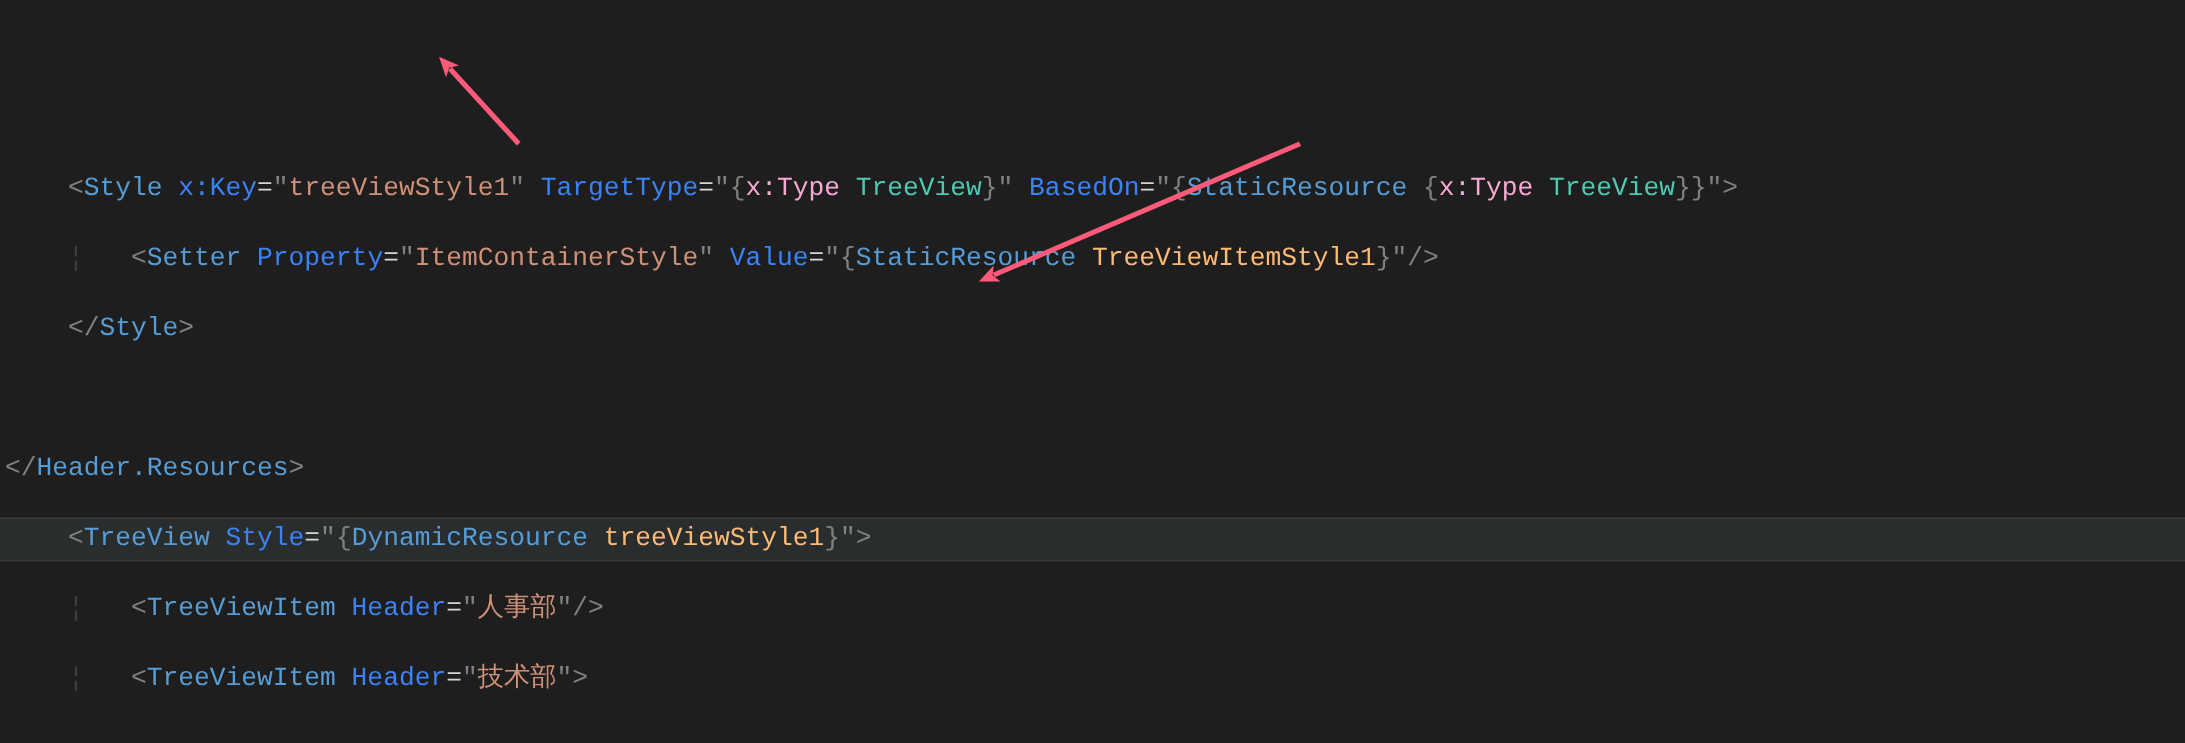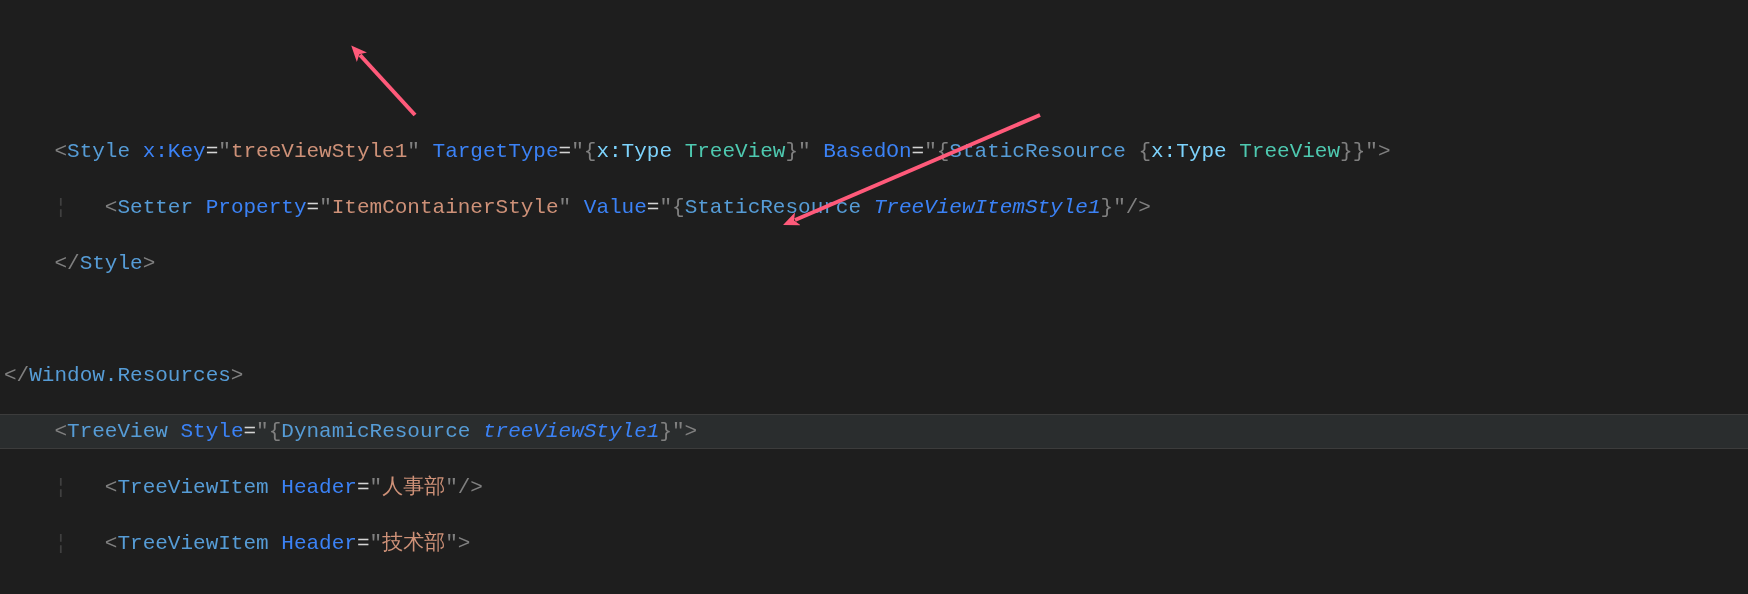--- a/index.html
+++ b/index.html
@@ -23,38 +23,38 @@
     margin-top: -1px;
     margin-bottom: -1px;
   }
   
   .br   { color: #808080; }            
   .tag  { color: #569cd6; }            
   .attr { color: #3b82f6; }            
   .eq   { color: #d4d4d4; }            
   .str  { color: #ce9178; }            
   .q    { color: #808080; }            
-  .xns  { color: #7dd3fc; }            
+  .xns  { color: #f9a8d4; }            
   .key  { color: #569cd6; }            
   .cls  { color: #4ec9b0; }            
-  .ref  { color: #3b82f6; font-style: italic; }            
+  .ref  { color: #fdba74; }            
   .guide { color: #404040; }           
   .arrow-svg { position: absolute; top: 0; left: 0; pointer-events: none; }
 </style>
 </head>
 <body>
 
 
 
 <div>
 <span class="line">    <span class="br">&lt;</span><span class="tag">Style</span> <span class="attr">x:Key</span><span class="eq">=</span><span class="q">"</span><span class="str">treeViewStyle1</span><span class="q">"</span> <span class="attr">TargetType</span><span class="eq">=</span><span class="q">"</span><span class="br">{</span><span class="xns">x:Type</span> <span class="cls">TreeView</span><span class="br">}</span><span class="q">"</span> <span class="attr">BasedOn</span><span class="eq">=</span><span class="q">"</span><span class="br">{</span><span class="key">StaticResource</span> <span class="br">{</span><span class="xns">x:Type</span> <span class="cls">TreeView</span><span class="br">}}</span><span class="q">"</span><span class="br">&gt;</span></span>
 <span class="line">    <span class="guide">¦</span>   <span class="br">&lt;</span><span class="tag">Setter</span> <span class="attr">Property</span><span class="eq">=</span><span class="q">"</span><span class="str">ItemContainerStyle</span><span class="q">"</span> <span class="attr">Value</span><span class="eq">=</span><span class="q">"</span><span class="br">{</span><span class="key">StaticResource</span> <span class="ref">TreeViewItemStyle1</span><span class="br">}</span><span class="q">"</span><span class="br">/&gt;</span></span>
 <span class="line">    <span class="br">&lt;/</span><span class="tag">Style</span><span class="br">&gt;</span></span>
 <span class="line"> </span>
-<span class="line"><span class="br">&lt;/</span><span class="tag">Window.Resources</span><span class="br">&gt;</span></span>
+<span class="line"><span class="br">&lt;/</span><span class="tag">Header.Resources</span><span class="br">&gt;</span></span>
 <span class="line hl">    <span class="br">&lt;</span><span class="tag">TreeView</span> <span class="attr">Style</span><span class="eq">=</span><span class="q">"</span><span class="br">{</span><span class="key">DynamicResource</span> <span class="ref">treeViewStyle1</span><span class="br">}</span><span class="q">"</span><span class="br">&gt;</span></span>
 <span class="line">    <span class="guide">¦</span>   <span class="br">&lt;</span><span class="tag">TreeViewItem</span> <span class="attr">Header</span><span class="eq">=</span><span class="q">"</span><span class="str">人事部</span><span class="q">"</span><span class="br">/&gt;</span></span>
 <span class="line">    <span class="guide">¦</span>   <span class="br">&lt;</span><span class="tag">TreeViewItem</span> <span class="attr">Header</span><span class="eq">=</span><span class="q">"</span><span class="str">技术部</span><span class="q">"</span><span class="br">&gt;</span></span>
 
 
 
 
 
 
 </div>

